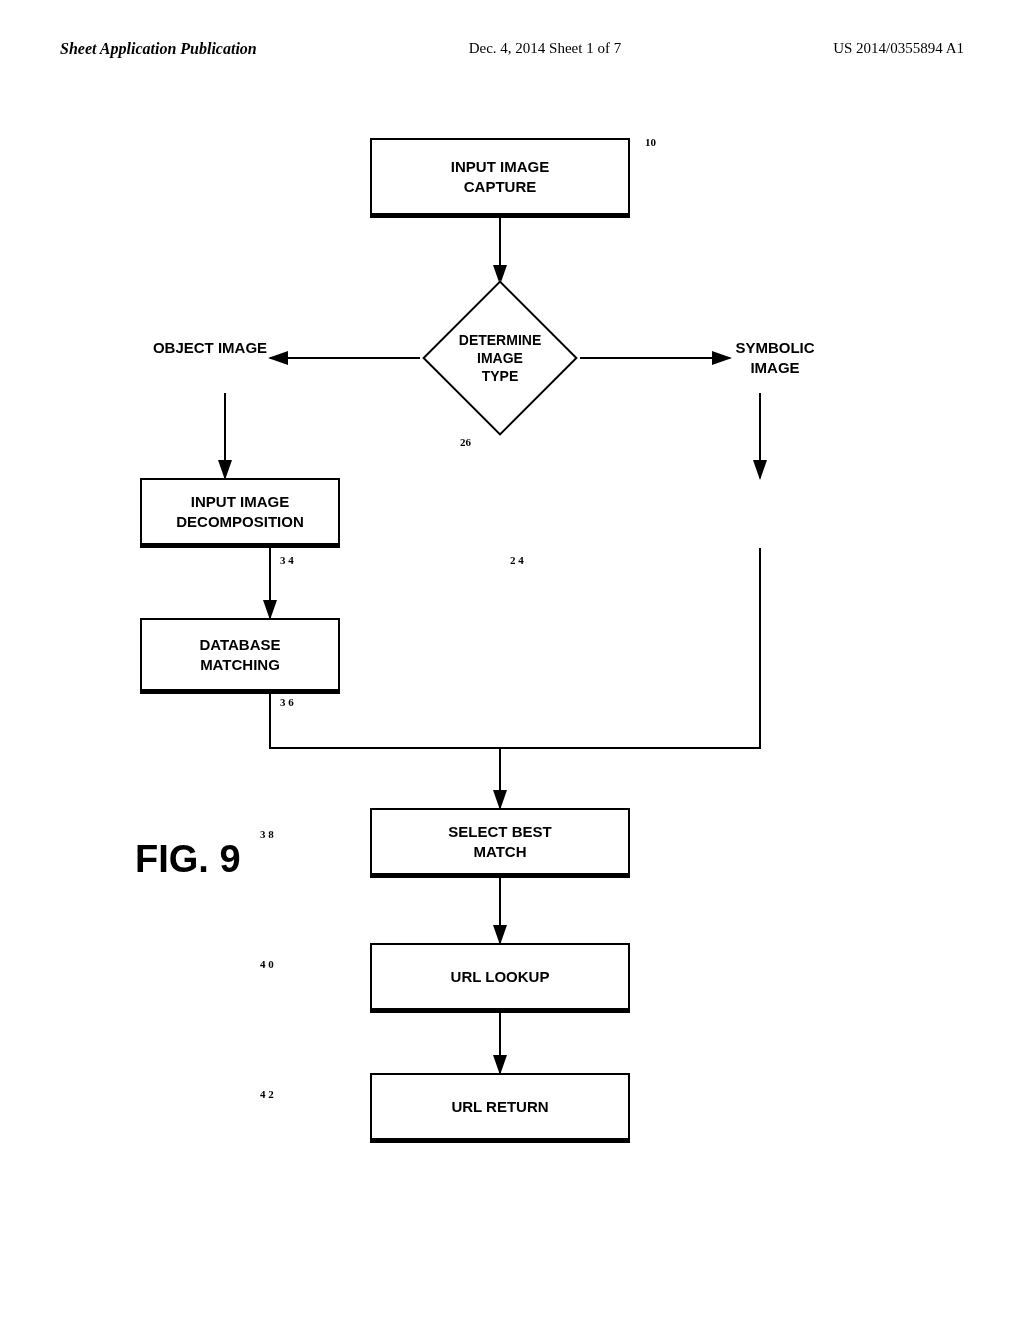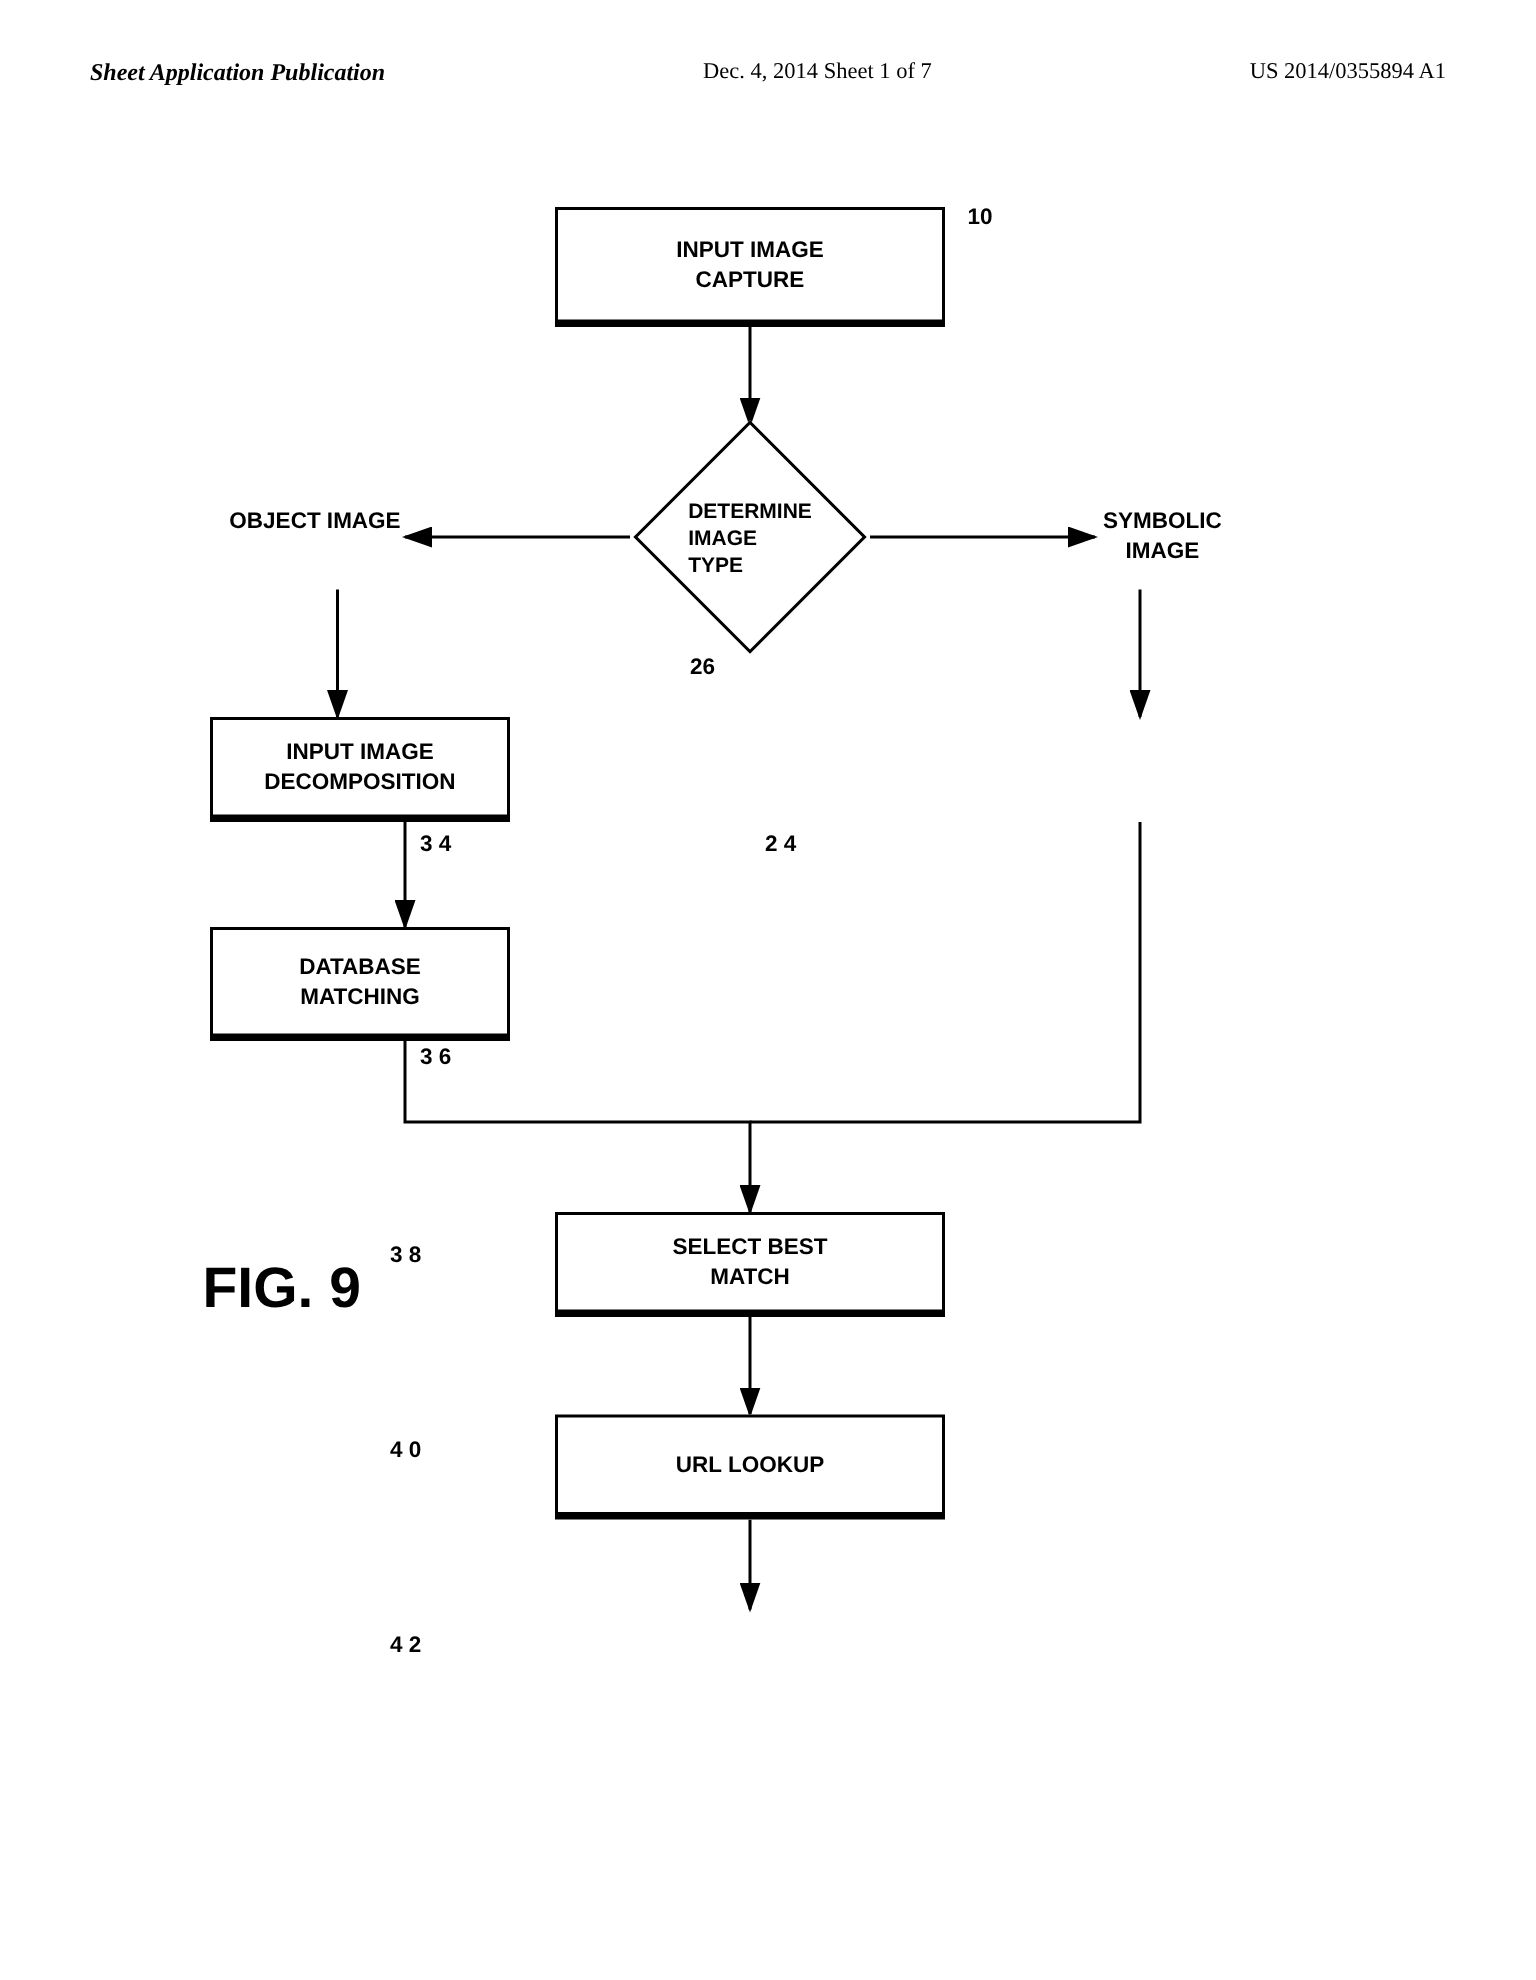--- a/index.html
+++ b/index.html
@@ -63,21 +63,21 @@
       line-height: 1.3;
       font-family: Arial, Helvetica, sans-serif;
     }
 
     
     .flow-diamond {
       position: absolute;
       display: flex;
       align-items: center;
       justify-content: center;
-      text-align: left;
+      text-align: center;
       font-weight: bold;
       font-size: 14px;
       line-height: 1.3;
       font-family: Arial, Helvetica, sans-serif;
     }
 
     .flow-diamond .diamond-inner {
       transform: rotate(45deg);
       border: 2.5px solid #000;
       background: #fff;
@@ -101,22 +101,22 @@
       left: 0;
       width: 100%;
       height: 100%;
       pointer-events: none;
     }
 
     
     .label-tag {
       position: absolute;
       font-weight: bold;
-      font-size: 15px;
-      font-family: Liberation Sans, sans-serif;
+      font-size: 11px;
+      font-family: Liberation Serif, serif;
     }
 
     
     .fig-label {
       position: absolute;
       font-size: 38px;
       font-weight: bold;
       font-family: Arial, Helvetica, sans-serif;
     }
 
@@ -228,20 +228,23 @@
     </div>
 
     <div class="flow-box" style="left: 310px; top: 855px; width: 260px; height: 70px; border-bottom-width: 5px;">
       <span>URL LOOKUP</span>
     </div>
 
     <div class="label-tag" style="left: 200px; top: 870px;">
       <span>4 0</span>
     </div>
 
+    <div class="flow-box" style="left: 310px; top: 985px; width: 260px; height: 70px; border-bottom-width: 5px;">
+      <span>URL RETURN</span>
+    </div>
 
     <div class="label-tag" style="left: 200px; top: 1000px;">
       <span>4 2</span>
     </div>
 
     <div class="fig-label" style="left: 75px; top: 750px;">
       <span>FIG. 9</span>
     </div>
 
   </div>

